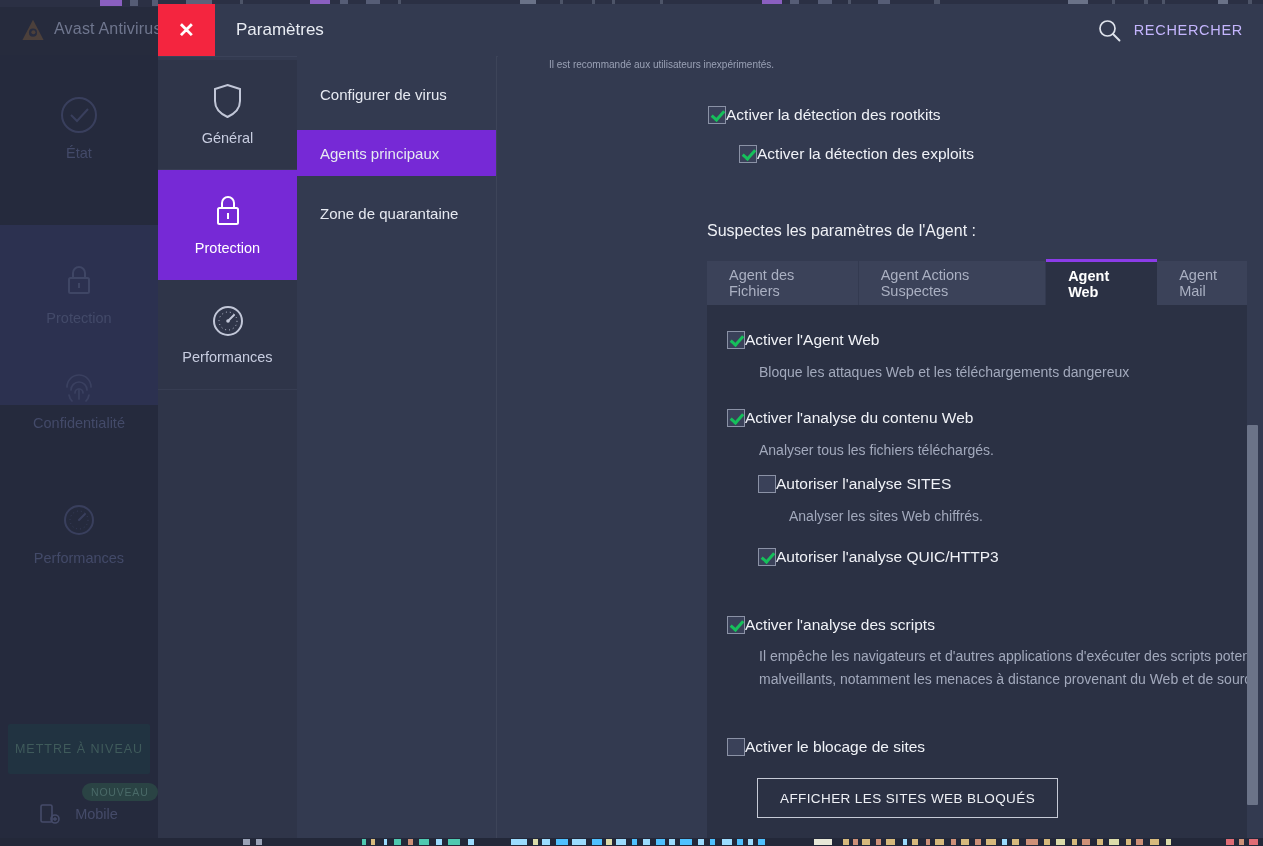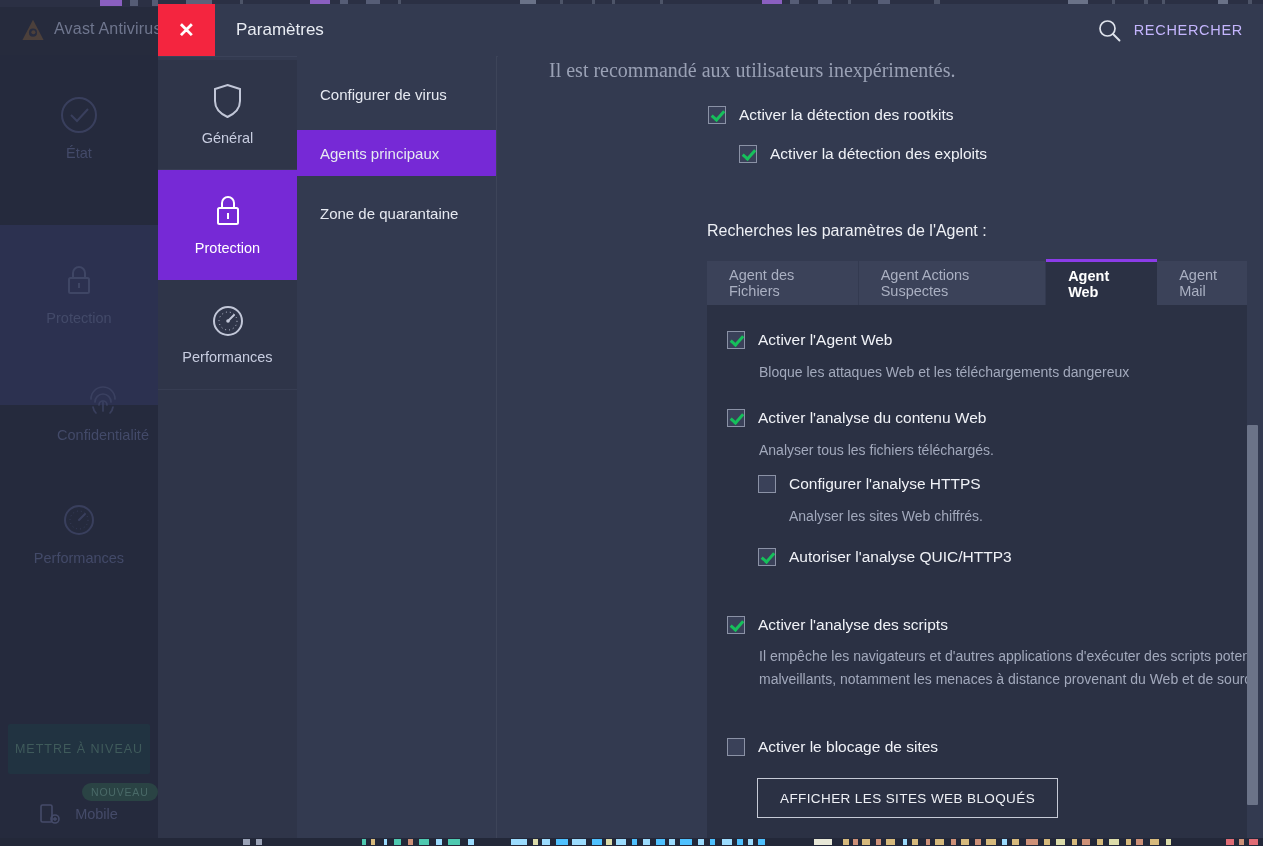--- a/index.html
+++ b/index.html
@@ -240,29 +240,27 @@
   .content {
     position: absolute;
     left: 340px; top: 52px;
     width: 765px; height: 784px;
     background: #333a50;
     overflow: hidden;
   }
   .hint-text {
     position: absolute;
     left: 51px; top: 3px;
-    font-size: 20px;
+    font-size: 10px;
     color: #9aa1b5;
-    font-family: Liberation Serif, serif;
   }
   .chk-row {
     position: absolute;
     display: flex;
     align-items: center;
-    gap: 13px;
     cursor: pointer;
   }
   .chk {
     width: 18px; height: 18px;
     box-sizing: border-box;
     border: 1px solid #8b92a6;
     background: #3a4159;
     position: relative;
     flex: 0 0 auto;
   }
@@ -420,21 +418,21 @@
 
       <div class="avast-nav-item sel" style="top:170px;height:145px;padding-top:35px;">
         <svg class="ico" viewBox="0 0 40 40">
           <rect x="10" y="18" width="20" height="15" rx="1.5" fill="none" stroke="#434a69" stroke-width="2"></rect>
           <path d="M14 18 v-5 a6 6 0 0 1 12 0 v5" fill="none" stroke="#434a69" stroke-width="2"></path>
           <rect x="19" y="23" width="2" height="5" fill="#434a69"></rect>
         </svg>
         <span class="lbl">Protection</span>
       </div>
 
-      <div class="avast-nav-item" style="top:322px;padding-left:24px;">
+      <div class="avast-nav-item" style="top:310px;">
         <svg class="ico" viewBox="0 0 40 40">
           <g fill="none" stroke="#3d4363" stroke-width="1.7" stroke-linecap="round">
             <path d="M8 22 a12 12 0 0 1 24 0"></path>
             <path d="M12 25 a8 8 0 0 1 16 0"></path>
             <path d="M16 28 a4 4 0 0 1 8 0"></path>
             <path d="M10 30 a11 11 0 0 0 3 6"></path>
             <path d="M30 30 a11 11 0 0 1 -3 6"></path>
             <path d="M20 24 v10"></path>
           </g>
         </svg>
@@ -524,21 +522,21 @@
       <div class="chk-row" style="left:210px; top:50px;">
         <span class="chk checked"></span>
         <span class="chk-label">Activer la détection des rootkits</span>
       </div>
 
       <div class="chk-row" style="left:241px; top:89px;">
         <span class="chk checked"></span>
         <span class="chk-label">Activer la détection des exploits</span>
       </div>
 
-      <div class="section-title" style="left:209px; top:166px;">Recherches les paramètres de l'Agent :</div>
+      <div class="section-title" style="left:209px; top:166px;">Suspectes les paramètres de l'Agent :</div>
 
       <div class="tabbar">
         <div class="tab">
           <span>Agent des Fichiers</span>
         </div>
         <div class="tab">
           <span>Agent Actions Suspectes</span>
         </div>
         <div class="tab active">
           <span>Agent Web</span>
@@ -557,21 +555,21 @@
         <div class="sub-desc" style="left:52px; top:56px; width:560px;">Bloque les attaques Web et les téléchargements dangereux</div>
 
         <div class="chk-row" style="left:20px; top:104px;">
           <span class="chk checked"></span>
           <span class="chk-label">Activer l'analyse du contenu Web</span>
         </div>
         <div class="sub-desc" style="left:52px; top:134px; width:560px;">Analyser tous les fichiers téléchargés.</div>
 
         <div class="chk-row" style="left:51px; top:170px;">
           <span class="chk"></span>
-          <span class="chk-label">Configurer l'analyse HTTPS</span>
+          <span class="chk-label">Autoriser l'analyse SITES</span>
         </div>
         <div class="sub-desc" style="left:82px; top:200px; width:520px;">Analyser les sites Web chiffrés.</div>
 
         <div class="chk-row" style="left:51px; top:243px;">
           <span class="chk checked"></span>
           <span class="chk-label">Autoriser l'analyse QUIC/HTTP3</span>
         </div>
 
         <div class="chk-row" style="left:20px; top:311px;">
           <span class="chk checked"></span>

